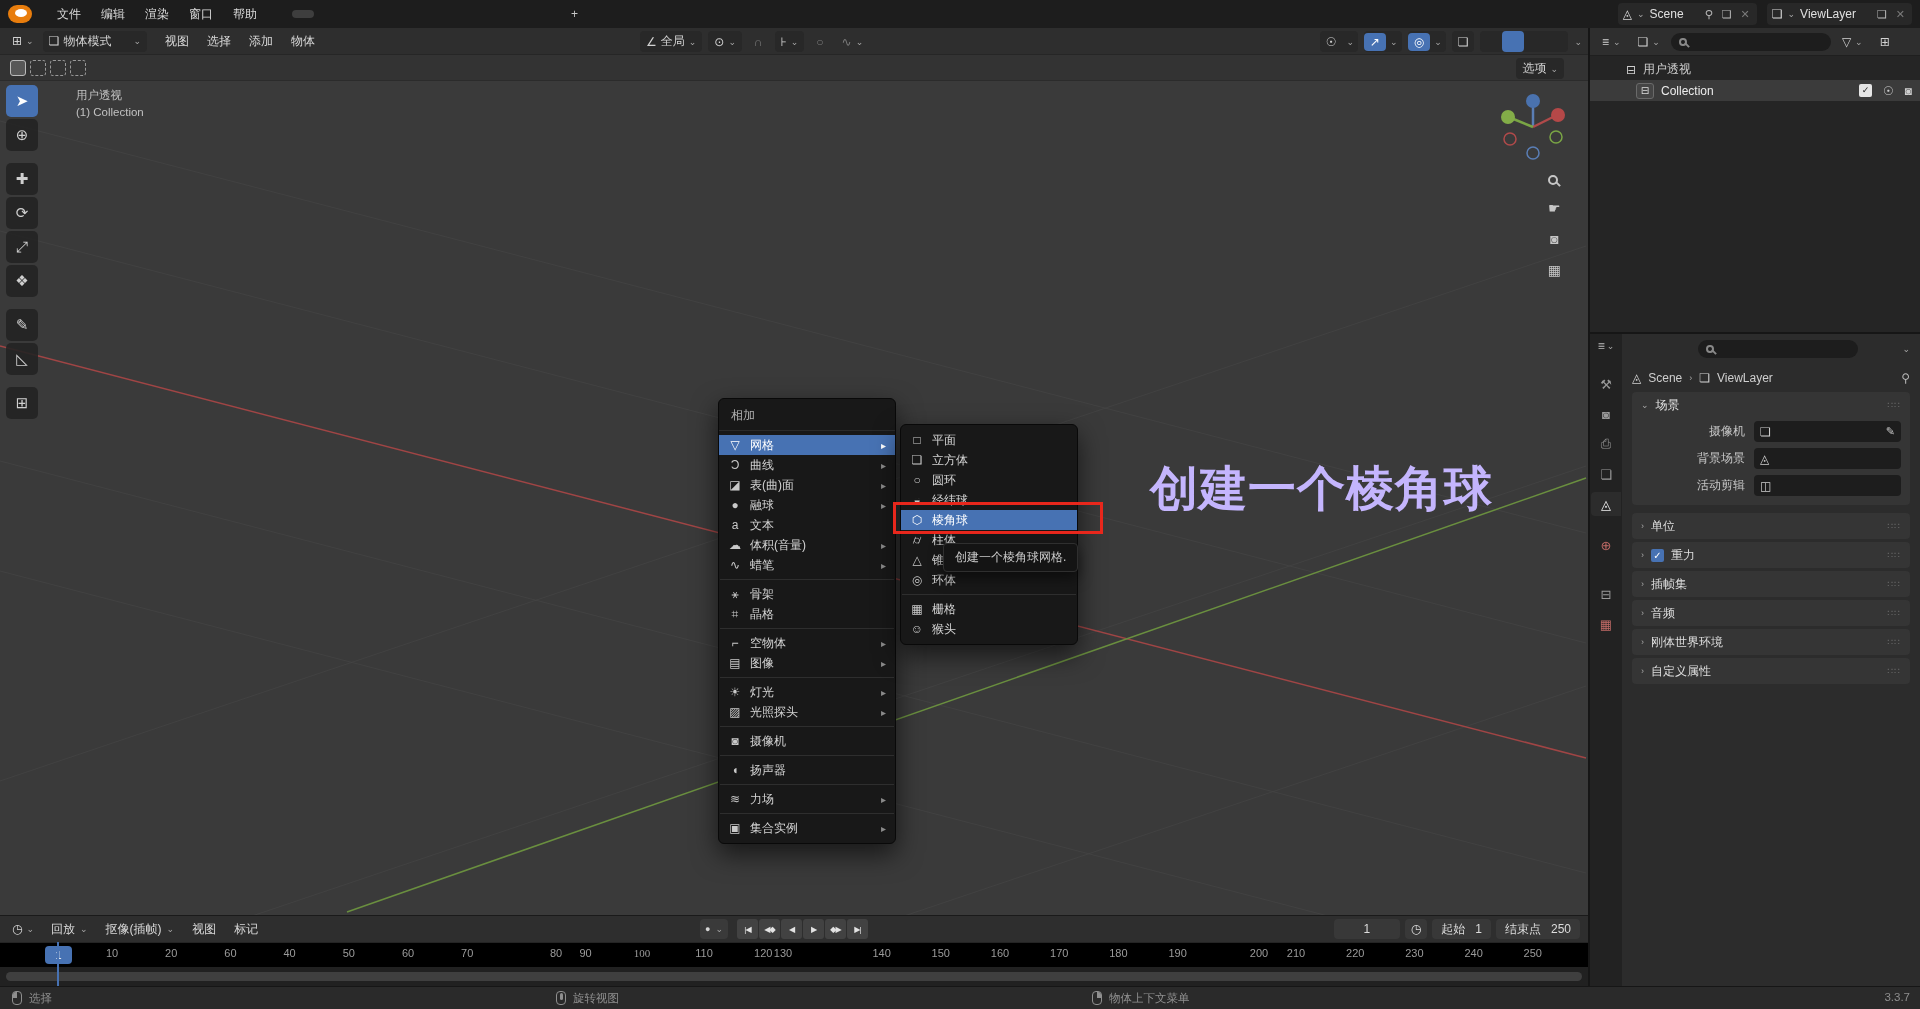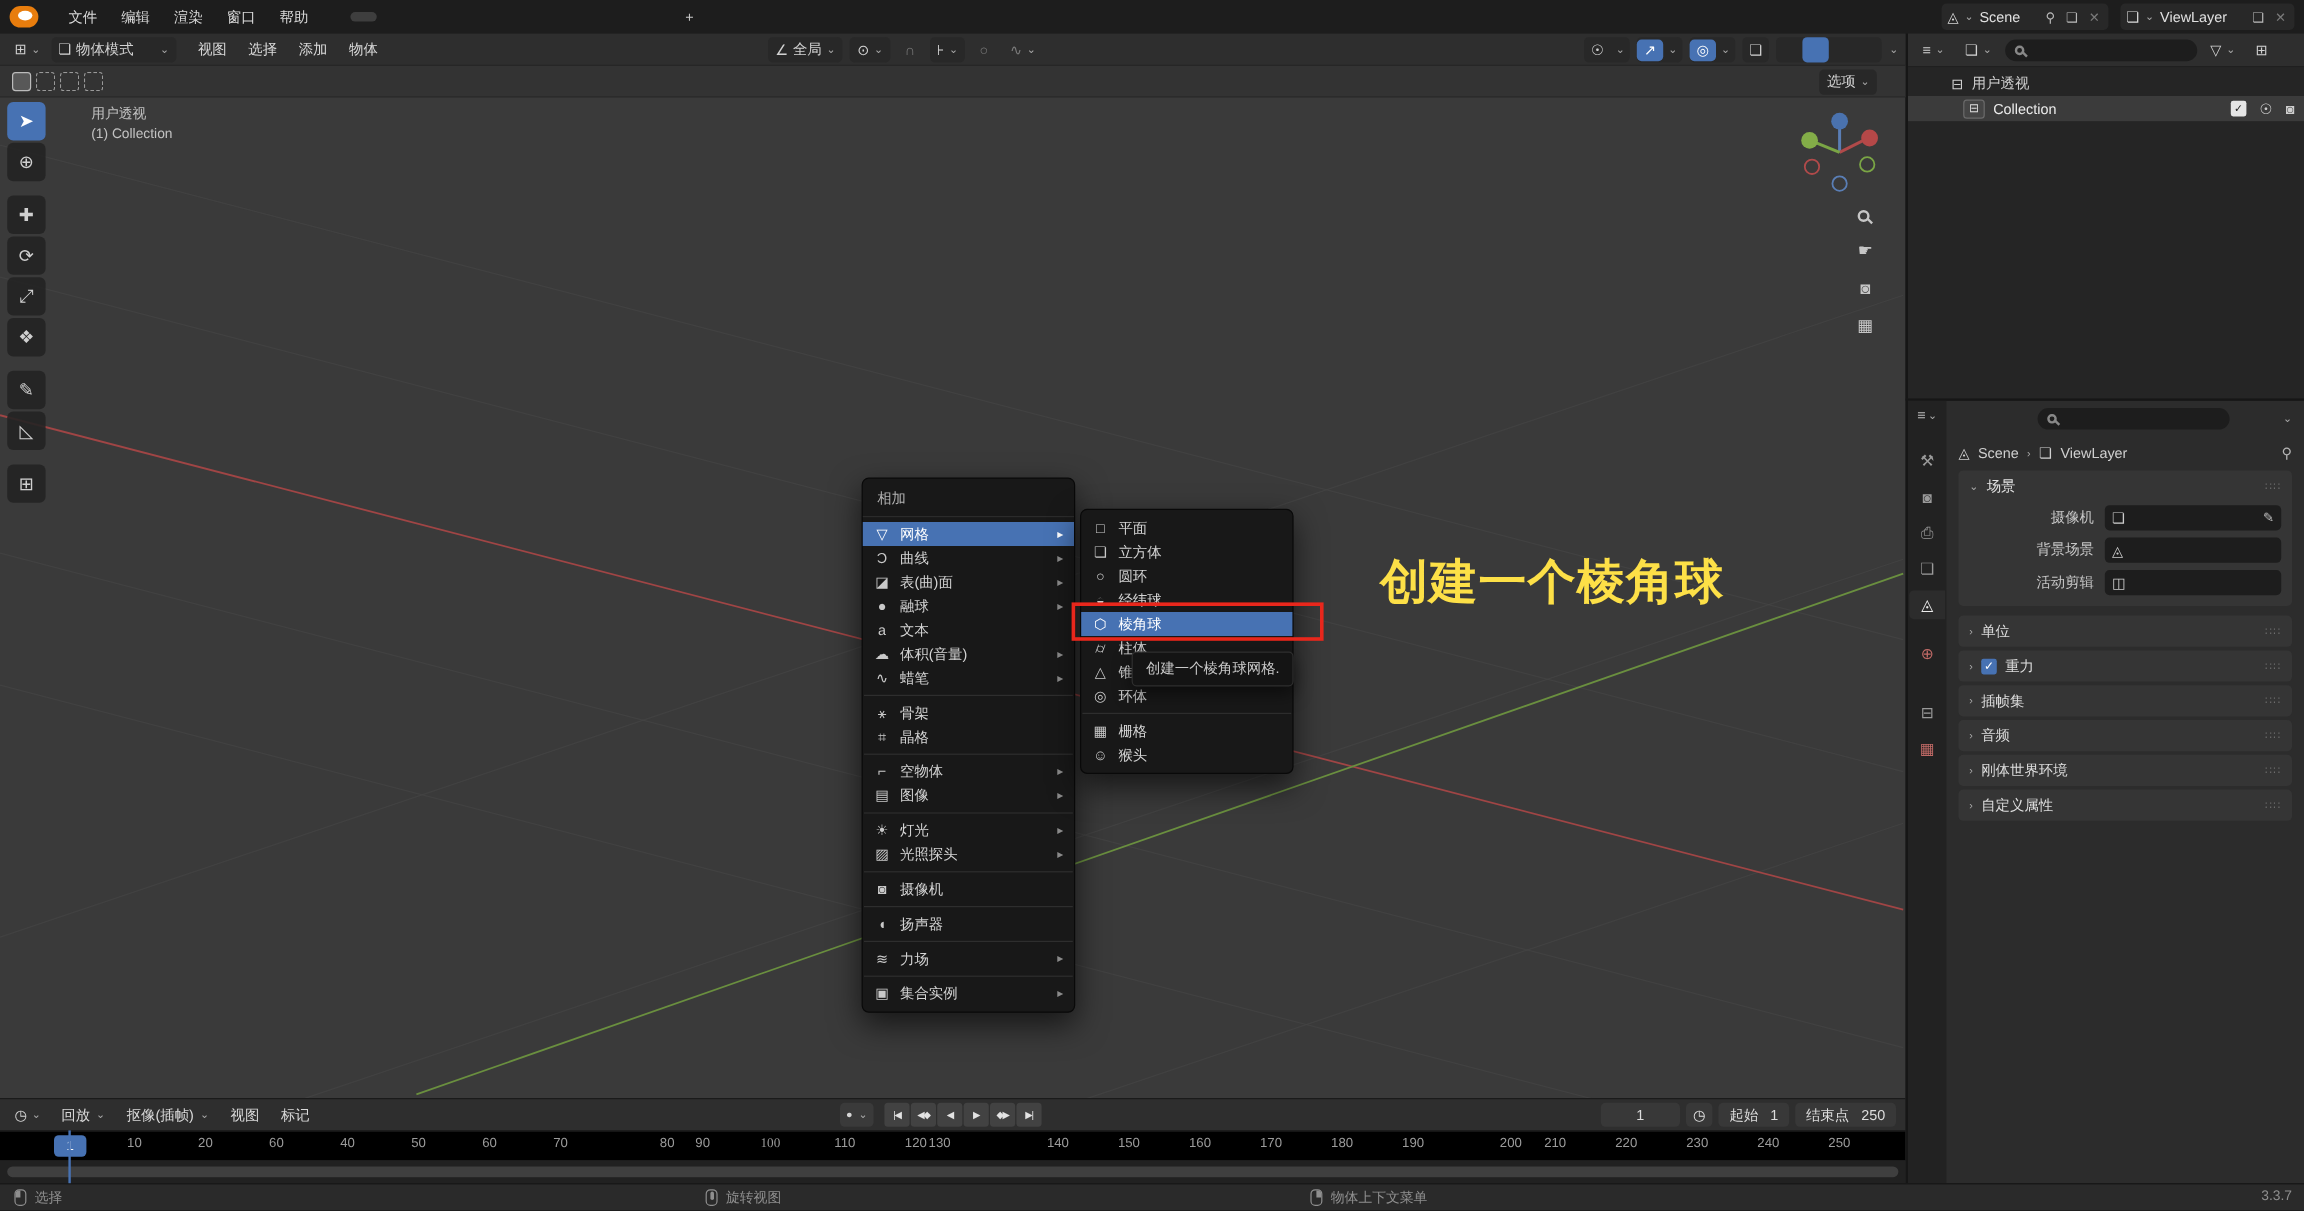--- a/index.html
+++ b/index.html
@@ -56,41 +56,41 @@
   #add-menu{left:718px;top:317px;width:178px}
   #mesh-menu{left:900px;top:343px;width:178px;z-index:32}
   .menu-title{padding:3px 12px 6px;color:#b2b2b2;border-bottom:1px solid #2b2b2b;margin-bottom:4px}
   .mrow{display:flex;align-items:center;height:20px;padding:0 9px 0 8px;gap:7px;color:#d4d4d4}
   .mrow .mi{width:16px;text-align:center;color:#c9c9c9;font-size:12px;flex:none}
   .mrow .arrow{margin-left:auto;color:#8a8a8a;font-size:10px}
   .mrow.hl{background:#4772b3;color:#fff}.mrow.hl .mi,.mrow.hl .arrow{color:#fff}
   .menu-sep{height:1px;background:#2e2e2e;margin:4px 1px}
   .red-rect{position:absolute;left:893px;top:421px;width:210px;height:32px;border:3px solid #e8271c;z-index:40;pointer-events:none}
   .tooltip{position:absolute;left:943px;top:462px;background:#141414;border:1px solid #2f2f2f;border-radius:4px;padding:5px 11px;color:#c9c9c9;z-index:45;box-shadow:0 6px 14px rgba(0,0,0,.5);white-space:nowrap}
-  .annotation{position:absolute;left:1150px;top:376px;font-size:40px;font-weight:700;color:#fde047;z-index:38;letter-spacing:1px;white-space:nowrap}
+  .annotation{position:absolute;left:1150px;top:376px;font-size:48px;font-weight:700;color:#c4b5fd;z-index:38;letter-spacing:1px;white-space:nowrap}
   
   .timeline{position:absolute;left:0;top:915px;width:1588px;height:71px;background:#2e2e2e;border-top:1px solid #1a1a1a}
   .tl-header{position:relative;height:26px;display:flex;align-items:center;padding:0 6px;gap:2px}
   .tl-center{position:absolute;left:700px;top:3px;display:flex;gap:9px;align-items:center}
   .transport{display:flex;gap:1px}
   .tbtn{min-width:21px;height:20px;background:#424242;border-radius:3px;display:flex;align-items:center;justify-content:center;color:#e3e3e3;font-size:8px;padding:0 3px;letter-spacing:-1px}
   .rec{display:flex;align-items:center;background:#3a3a3a;border-radius:4px;height:20px;padding:0 5px;gap:5px}
   .tl-right{position:absolute;right:8px;top:3px;display:flex;gap:5px;align-items:center}
   .fld{background:#383838;border-radius:4px;height:20px;display:flex;align-items:center;padding:0 9px;gap:10px;color:#dcdcdc}
   .tl-ruler{position:relative;height:25px;background:#000000;border-top:1px solid #242424;color:#9b9b9b;font-size:11px}
   .tick{position:absolute;top:4px;transform:translateX(-50%)}
   .cur-frame-badge{position:absolute;left:45px;top:3px;width:27px;height:18px;background:#4772b3;border-radius:4px;color:#fff;text-align:center;line-height:18px;z-index:2}
   .tl-track{position:relative;height:19px;background:#212121}
   .scrollbar{position:absolute;left:6px;right:6px;top:5px;height:9px;background:#3f3f3f;border-radius:5px}
   .playhead{position:absolute;left:57px;top:26px;bottom:0;width:2px;background:#4772b3;z-index:3}
   
   .statusbar{position:absolute;left:0;top:986px;width:1920px;height:23px;background:#2a2a2a;border-top:1px solid #161616;color:#8f8f8f;font-size:11.5px}
   .hints{position:relative;width:100%;height:100%}
   .hint{position:absolute;top:0;height:100%;display:flex;align-items:center;gap:7px}
-  .hints div.hint:nth-of-type(1){left:12px}.hints div.hint:nth-of-type(2){left:588px}.hints div.hint:nth-of-type(3){left:1092px}
+  .hints div.hint:nth-of-type(1){left:12px}.hints div.hint:nth-of-type(2){left:556px}.hints div.hint:nth-of-type(3){left:1092px}
   .mouse{position:relative;width:10px;height:14px;border:1px solid #8f8f8f;border-radius:4px}
   .mouse::before{content:"";position:absolute;background:#8f8f8f}
   .m-left::before{left:0;top:0;width:4px;height:6px;border-radius:3px 0 0 0}
   .m-middle::before{left:3px;top:1px;width:3px;height:7px;border-radius:2px}
   .m-right::before{right:0;top:0;width:4px;height:6px;border-radius:0 3px 0 0}
   .version{position:absolute;right:10px;top:4px;color:#8f8f8f}
   
   .outliner{position:absolute;left:1588px;top:28px;width:332px;height:304px;background:#252525;border-left:2px solid #161616}
   .ol-header{height:28px;background:#2e2e2e;display:flex;align-items:center;padding:0 6px;gap:5px;border-bottom:1px solid #1f1f1f}
   .search{flex:1;display:flex;align-items:center;background:#1d1d1d;border-radius:10px;height:18px;padding:0 8px;gap:6px;max-width:160px}

